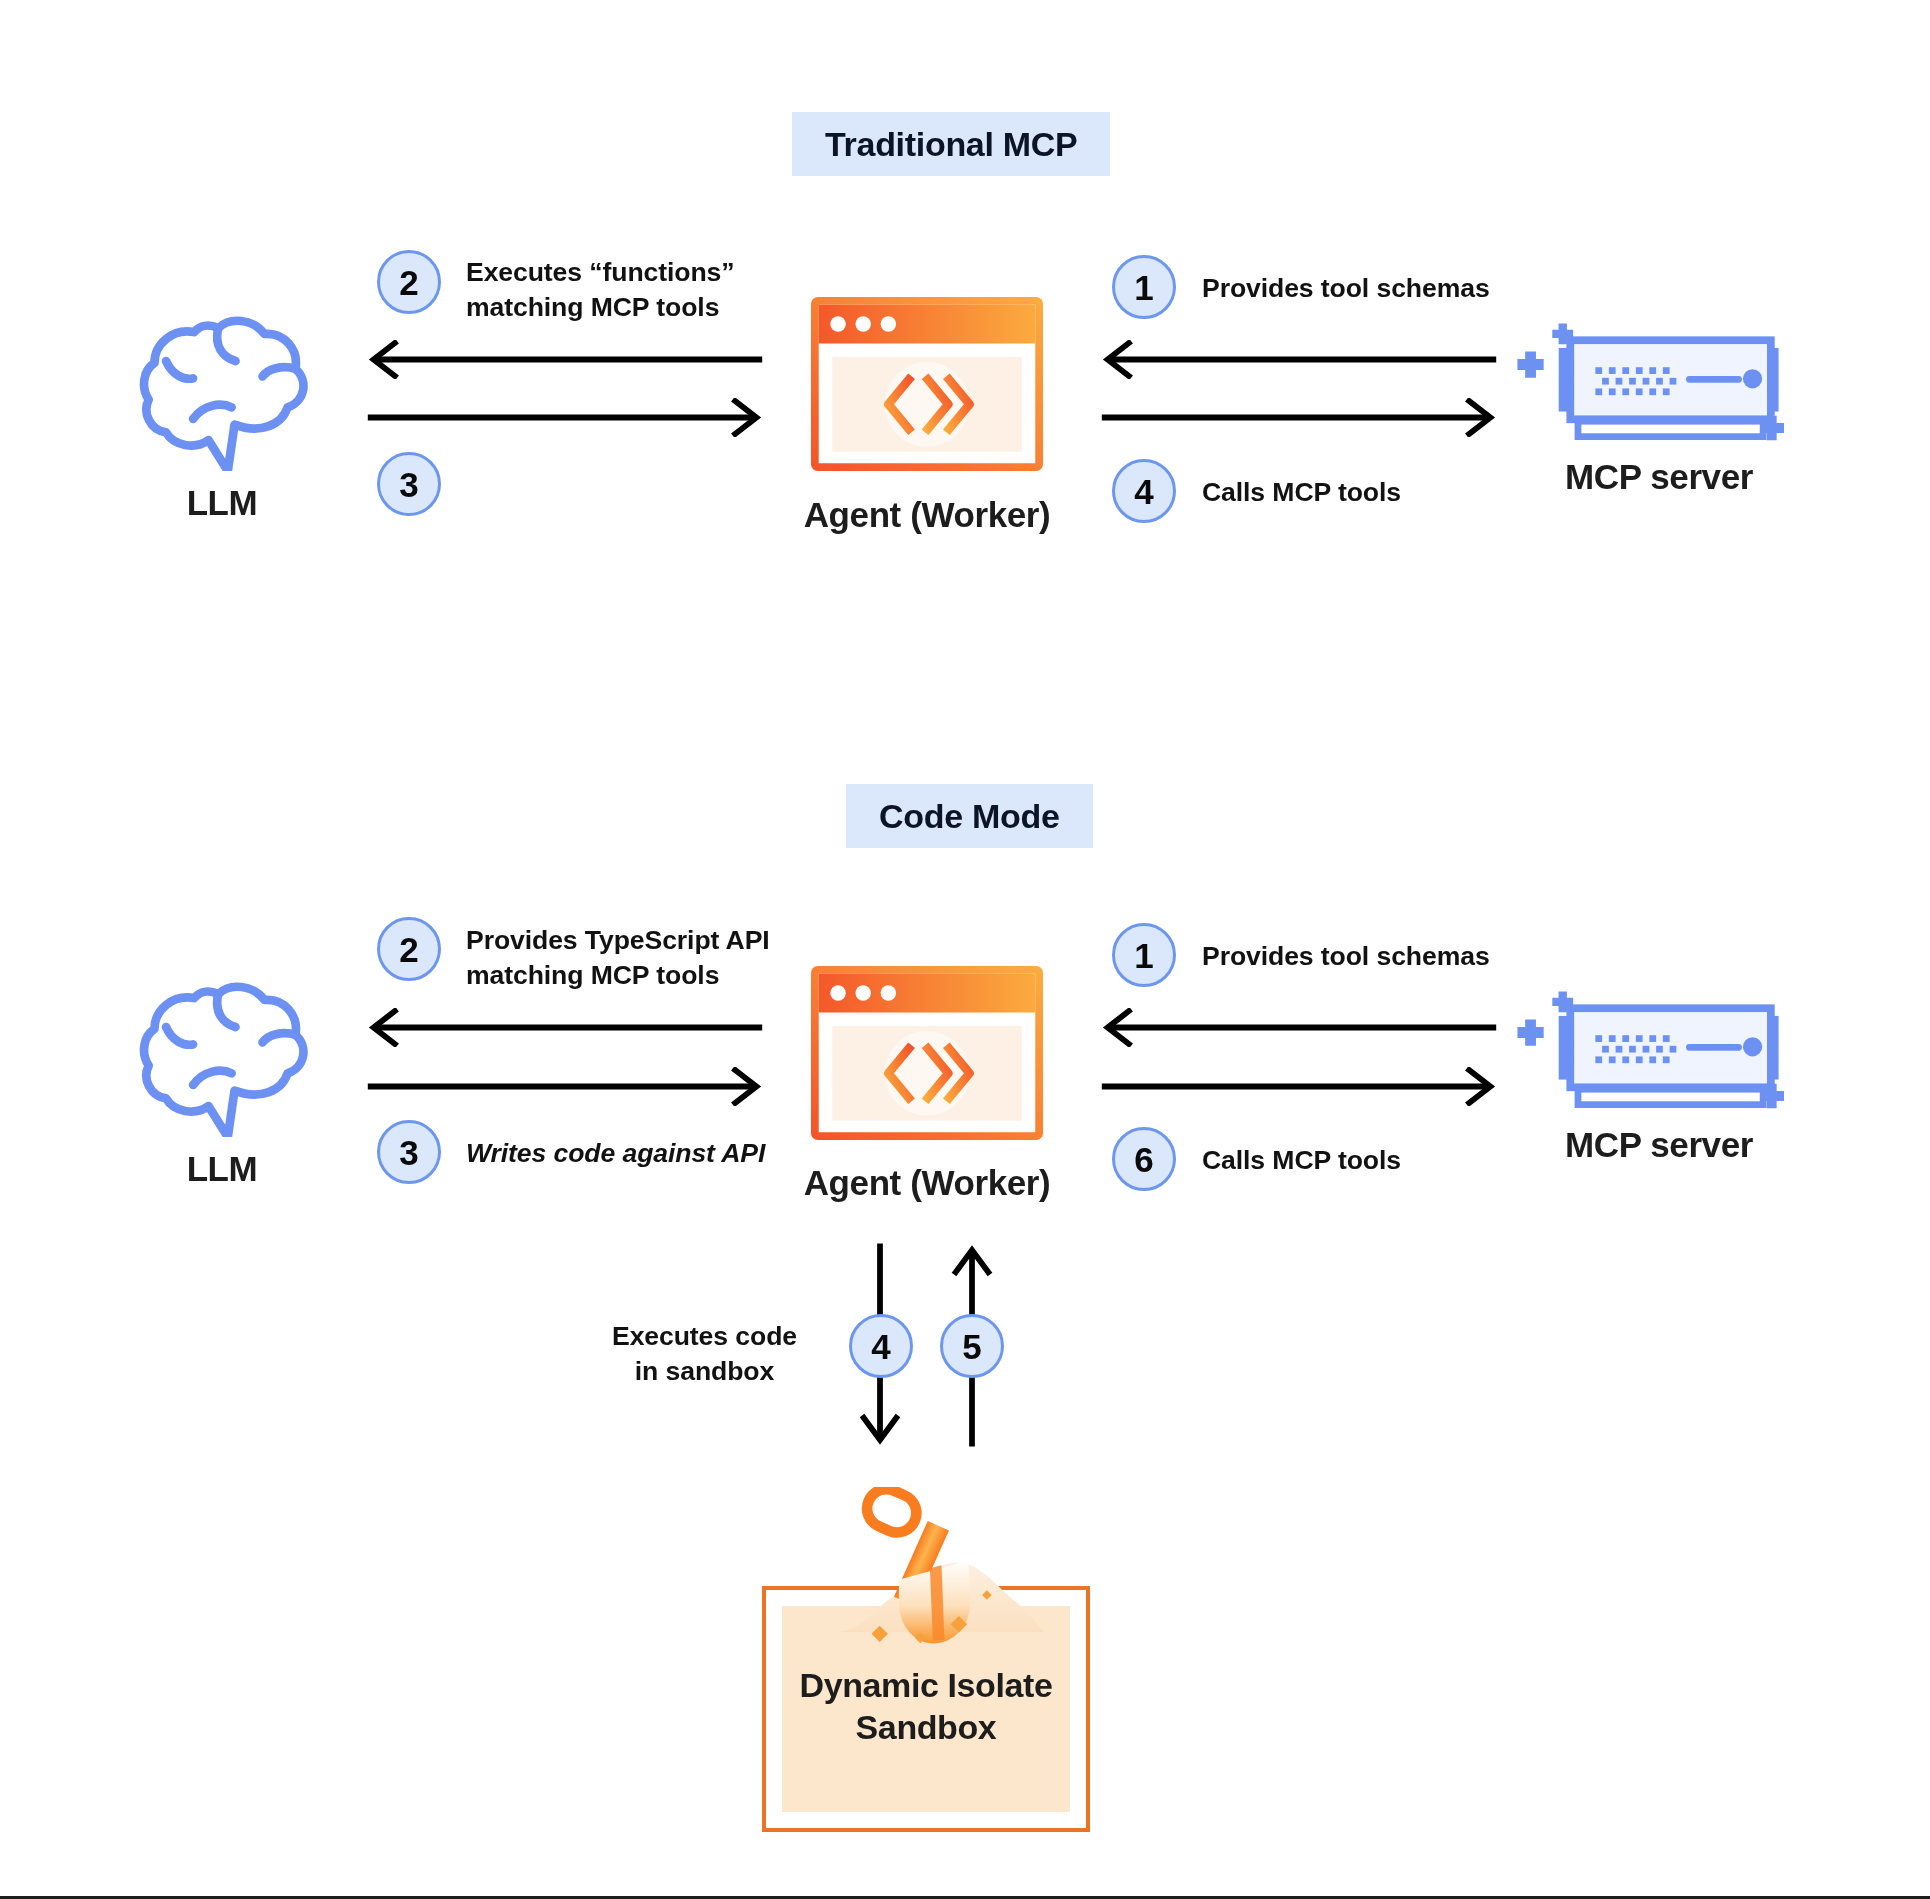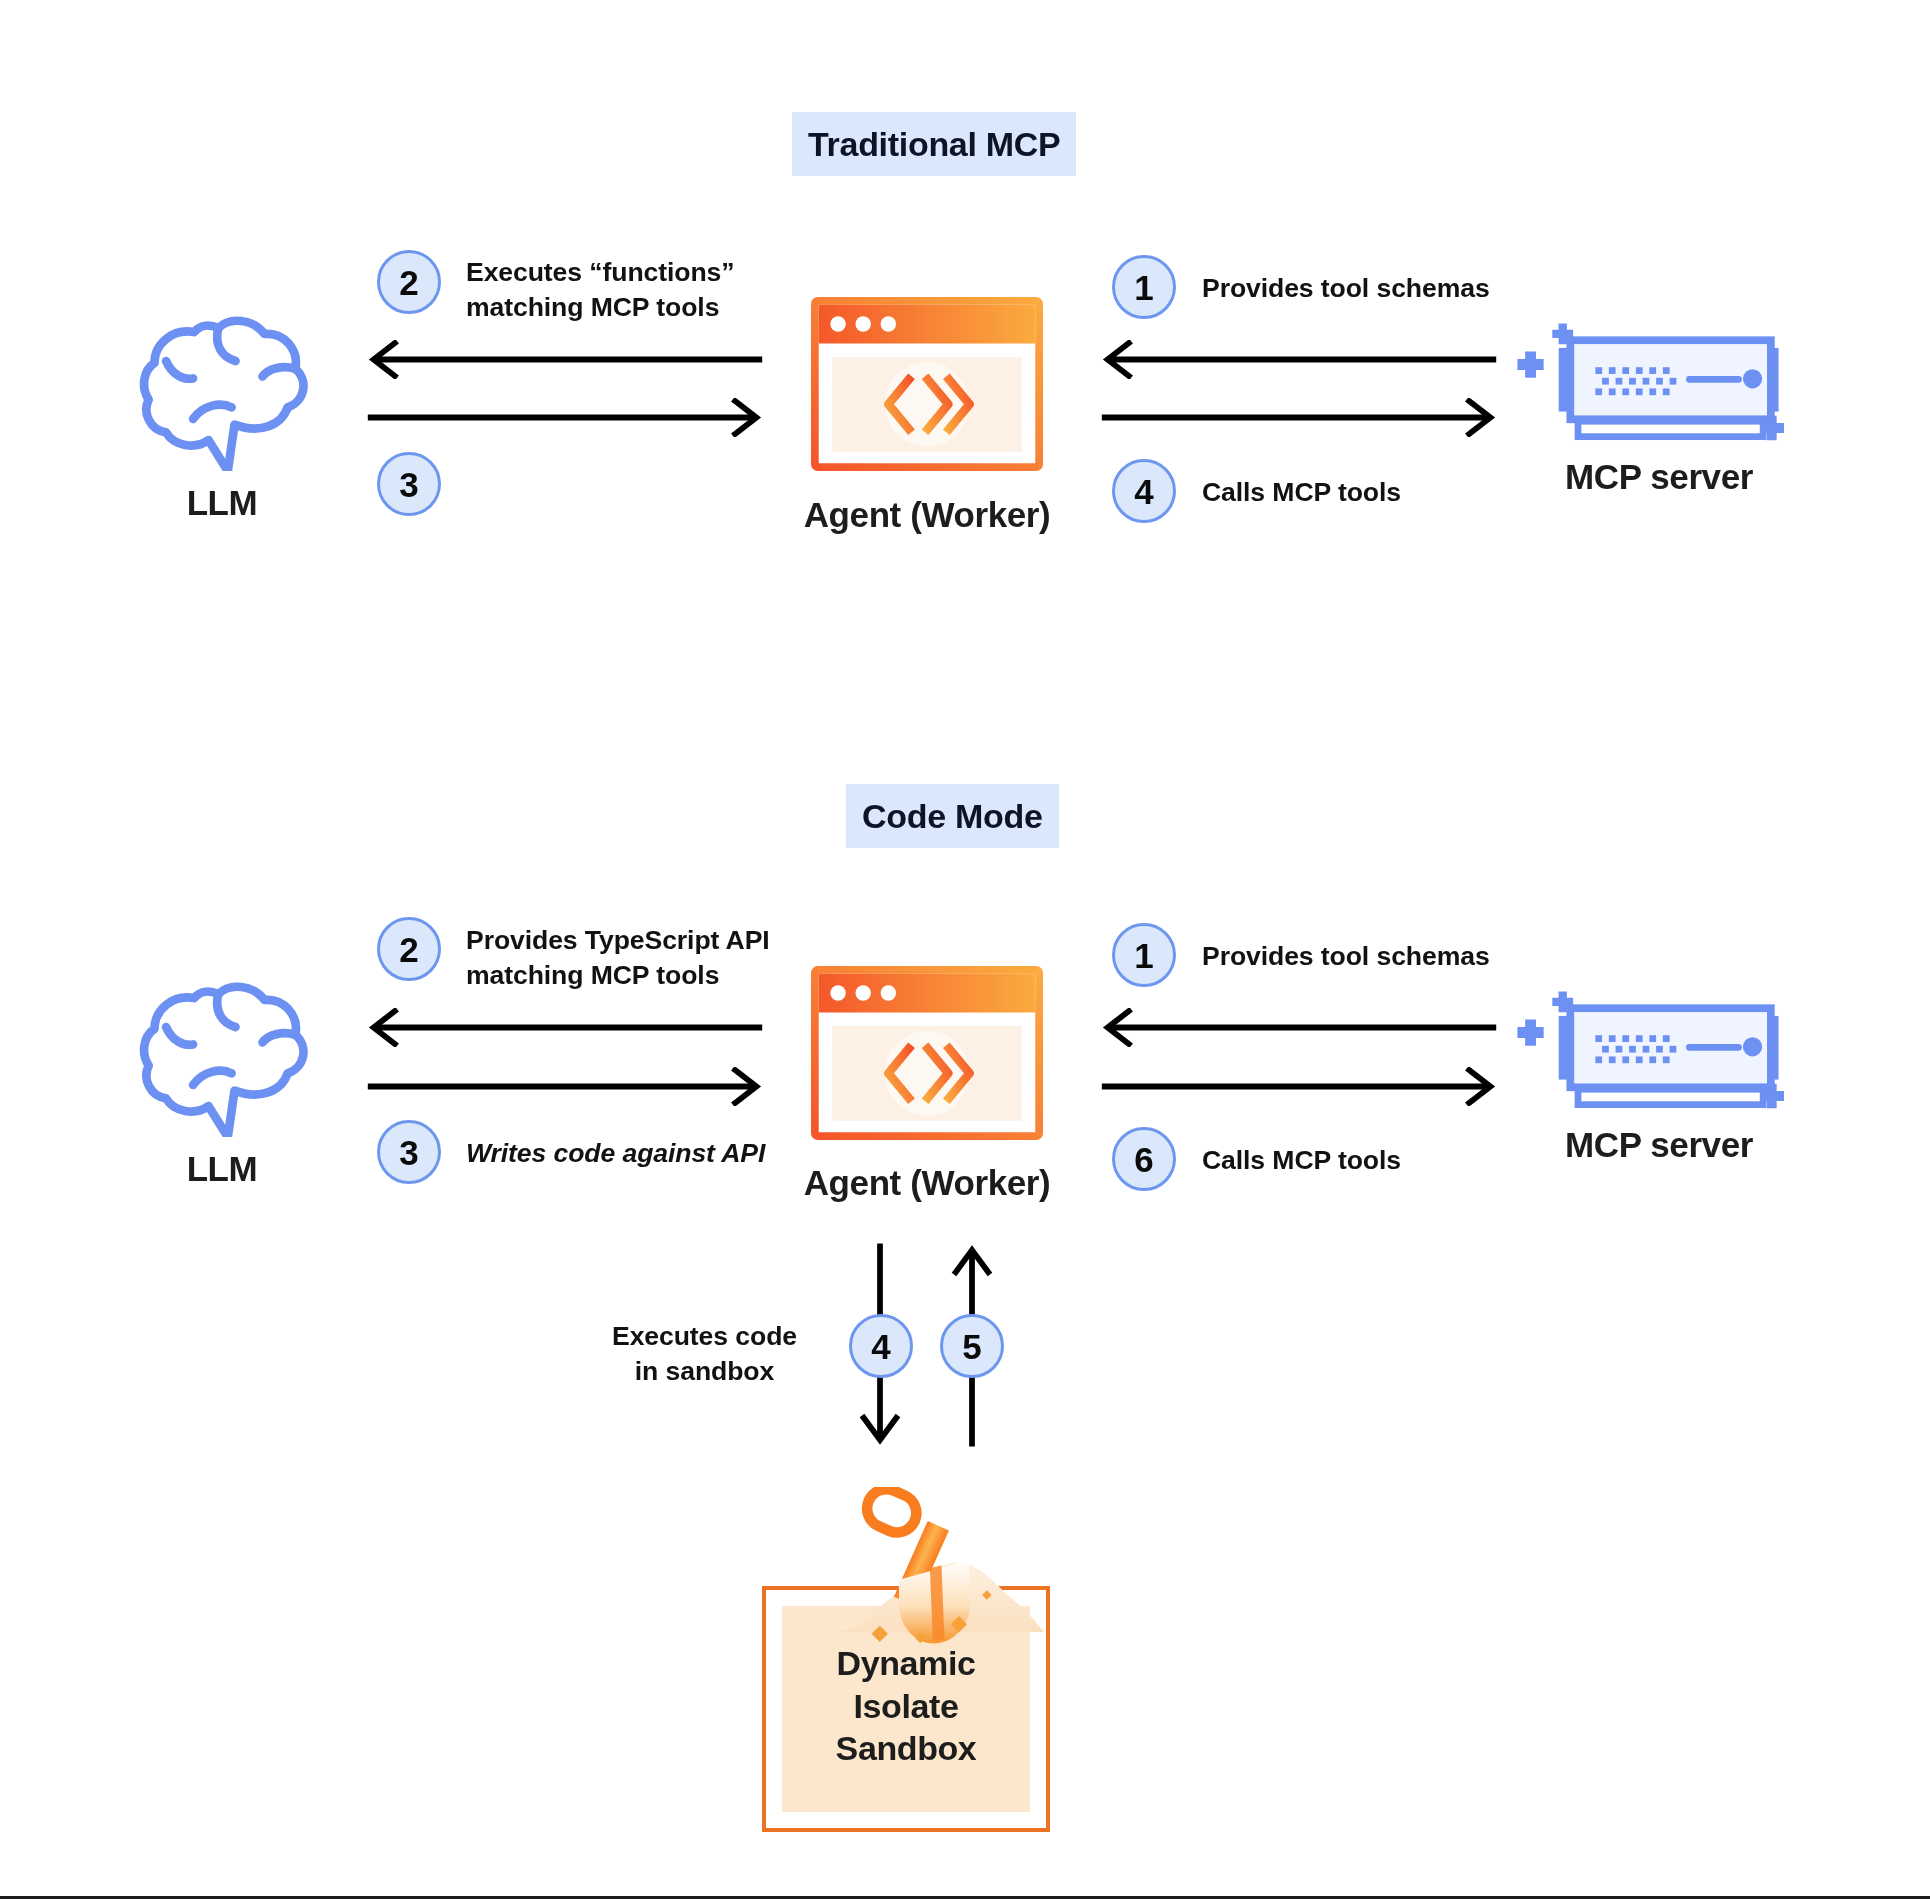--- a/index.html
+++ b/index.html
@@ -29,21 +29,21 @@
   .section-title {
     position: absolute;
     background: #dbe7fb;
     color: #0c1428;
     font-weight: bold;
     font-size: 34px;
     letter-spacing: -0.3px;
     display: flex;
     align-items: center;
     justify-content: center;
-    padding: 0 16px;
+    padding: 0 33px;
     height: 64px;
     white-space: nowrap;
   }
   #title-traditional { left: 792px; top: 112px; }
   #title-codemode   { left: 823px; top: 784px; margin-left: 23px; }
 
   
   .node-label {
     position: absolute;
     color: #1d1d1d;
@@ -93,21 +93,21 @@
     letter-spacing: -0.1px;
     white-space: pre-line;
   }
   .step-caption.right-align { text-align: center; }
 
   
   #sandbox-box {
     position: absolute;
     left: 762px;
     top: 1586px;
-    width: 288px;
+    width: 328px;
     height: 246px;
     border: 4.8px solid #ea7423;
     background: #ffffff;
     z-index: 2;
   }
   #sandbox-inner {
     position: absolute;
     left: 16.4px;
     top: 16.4px;
     right: 16.4px;

